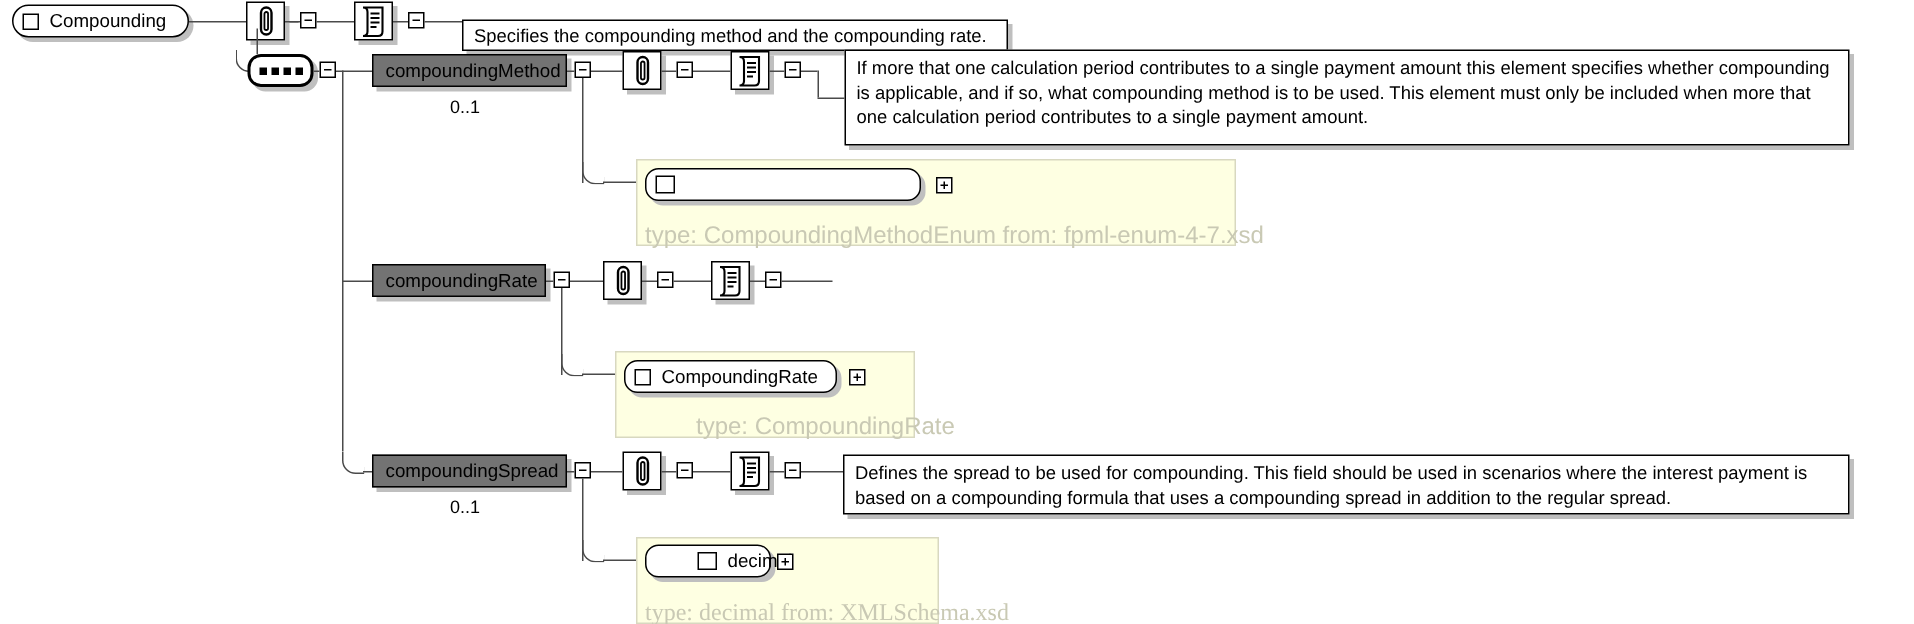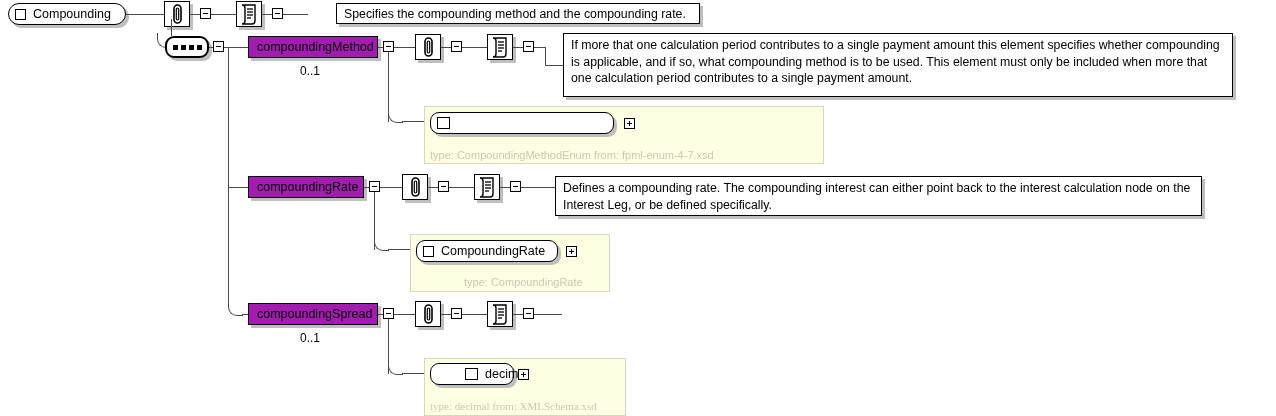--- a/index.html
+++ b/index.html
@@ -64,21 +64,21 @@
     content: "";
     position: absolute;
     left: 4px; top: 2px;
     width: 0; height: 5px;
     border-left: 1px solid #000000;
   }
 
   
   .elembox {
     position: absolute;
-    background: #a21caf;
+    background: #737373;
     border: 1px solid #000000;
     box-sizing: border-box;
     height: 22px;
     line-height: 20px;
     padding: 0 8px;
     white-space: nowrap;
     font-size: 12.5px;
     box-shadow: 3px 3px 0 0 #bfbfbf;
   }
 
@@ -182,21 +182,21 @@
   
   .typepanel {
     position: absolute;
     background: #feffe2;
     border: 1px solid #d8d8c0;
     box-sizing: border-box;
   }
   .typecaption {
     position: absolute;
     color: #c9c9b4;
-    font-size: 11px;
+    font-size: 16px;
     white-space: nowrap;
   }
 
   
   .card {
     position: absolute;
     font-size: 12px;
     color: #000000;
     white-space: nowrap;
   }
@@ -233,21 +233,21 @@
       <line x1="10" y1="7" x2="16" y2="7" stroke="#000000" stroke-width="1.3"></line>
       <line x1="10" y1="10" x2="16" y2="10" stroke="#000000" stroke-width="1.3"></line>
       <line x1="10" y1="13" x2="16" y2="13" stroke="#000000" stroke-width="1.3"></line>
       <line x1="10" y1="16" x2="14" y2="16" stroke="#000000" stroke-width="1.3"></line>
     </svg>
   </div>
   <div class="hline" style="left:262px; top:14px; width:10px;"></div>
   <div class="toggle" style="left:272px; top:8px;"></div>
   <div class="hline" style="left:283px; top:14px; width:25px;"></div>
 
-  <div class="docbox" style="left:308px; top:3px; width:364px; height:21px; line-height:15px;margin-left:28px;">
+  <div class="docbox" style="left:308px; top:13px; width:364px; height:21px; line-height:15px;">
     <span>Specifies the compounding method and the compounding rate.</span>
   </div>
 
   <div class="vline" style="left:171px; top:19px; height:17px;"></div>
   <div class="elbow" style="left:157px; top:33px;"></div>
 
   <div class="sequence" style="left:165px; top:36px;">
     <i></i>
     <i></i>
     <i></i>
@@ -340,23 +340,20 @@
       <line x1="10" y1="7" x2="16" y2="7" stroke="#000000" stroke-width="1.3"></line>
       <line x1="10" y1="10" x2="16" y2="10" stroke="#000000" stroke-width="1.3"></line>
       <line x1="10" y1="13" x2="16" y2="13" stroke="#000000" stroke-width="1.3"></line>
       <line x1="10" y1="16" x2="14" y2="16" stroke="#000000" stroke-width="1.3"></line>
     </svg>
   </div>
   <div class="hline" style="left:500px; top:187px; width:10px;"></div>
   <div class="toggle" style="left:510px; top:181px;"></div>
   <div class="hline" style="left:521px; top:187px; width:34px;"></div>
 
-  <div class="docbox" style="left:555px; top:176px; width:647px; height:40px;">
-    <span>Defines a compounding rate. The compounding interest can either point back to the interest calculation node on the Interest Leg, or be defined specifically.</span>
-  </div>
 
   <div class="typepanel" style="left:410px; top:234px; width:200px; height:58px;"></div>
   <div class="roundbox oct" style="left:416px; top:240px; width:142px;">
     <span class="sq-icon"></span>
     <span>CompoundingRate</span>
   </div>
   <div class="toggle plus" style="left:566px; top:246px;"></div>
   <div class="typecaption" style="left:416px; top:276px;margin-left:48px;">type: CompoundingRate</div>
 
   <div class="elembox" style="left:248px; top:303px; width:130px;">
@@ -388,20 +385,23 @@
       <line x1="10" y1="7" x2="16" y2="7" stroke="#000000" stroke-width="1.3"></line>
       <line x1="10" y1="10" x2="16" y2="10" stroke="#000000" stroke-width="1.3"></line>
       <line x1="10" y1="13" x2="16" y2="13" stroke="#000000" stroke-width="1.3"></line>
       <line x1="10" y1="16" x2="14" y2="16" stroke="#000000" stroke-width="1.3"></line>
     </svg>
   </div>
   <div class="hline" style="left:513px; top:314px; width:10px;"></div>
   <div class="toggle" style="left:523px; top:308px;"></div>
   <div class="hline" style="left:534px; top:314px; width:28px;"></div>
 
+  <div class="docbox" style="left:562px; top:303px; width:671px; height:40px;">
+    <span>Defines the spread to be used for compounding. This field should be used in scenarios where the interest payment is based on a compounding formula that uses a compounding spread in addition to the regular spread.</span>
+  </div>
 
   <div class="typepanel" style="left:424px; top:358px; width:202px; height:58px;"></div>
   <div class="roundbox oct" style="left:430px; top:363px; width:84px;padding-left:34px;">
     <span class="simple-icon"></span>
     <span>decimal</span>
   </div>
   <div class="toggle plus" style="left:518px; top:369px;"></div>
   <div class="typecaption" style="left:430px; top:400px;font-family:Liberation Serif, serif;">type: decimal from: XMLSchema.xsd</div>
 
 </div>

